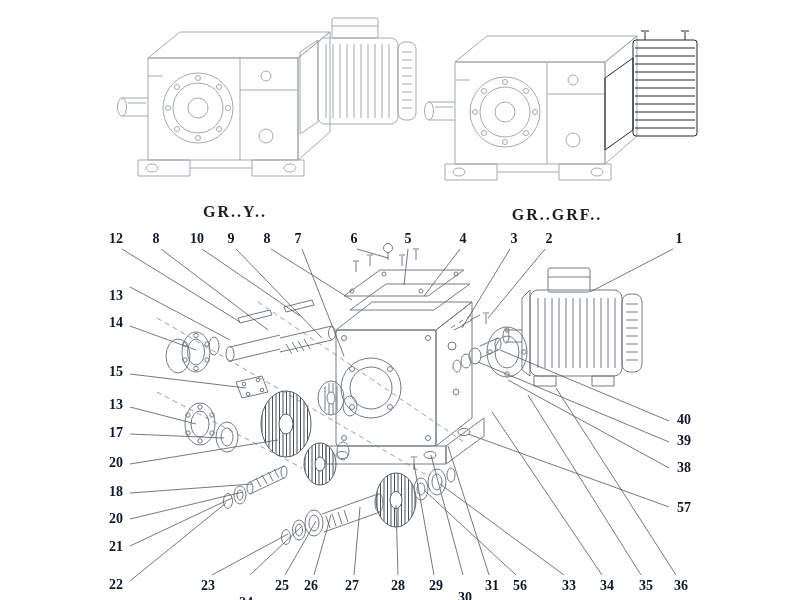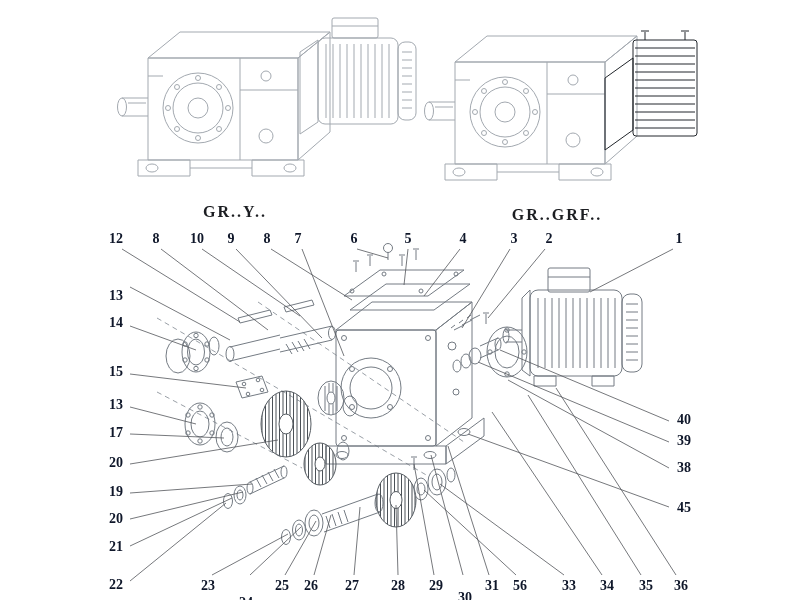--- a/index.html
+++ b/index.html
@@ -354,37 +354,37 @@
       <span class="callout" style="left: 463px; top: 239px;">4</span>
       <span class="callout" style="left: 514px; top: 239px;">3</span>
       <span class="callout" style="left: 549px; top: 239px;">2</span>
       <span class="callout" style="left: 679px; top: 239px;">1</span>
       <span class="callout" style="left: 116px; top: 284px; margin-top: 12px;">13</span>
       <span class="callout" style="left: 116px; top: 323px;">14</span>
       <span class="callout" style="left: 116px; top: 372px;">15</span>
       <span class="callout" style="left: 116px; top: 405px;">13</span>
       <span class="callout" style="left: 116px; top: 433px;">17</span>
       <span class="callout" style="left: 116px; top: 463px;">20</span>
-      <span class="callout" style="left: 116px; top: 492px;">19</span>
+      <span class="callout" style="left: 116px; top: 492px;">18</span>
       <span class="callout" style="left: 116px; top: 519px;">20</span>
       <span class="callout" style="left: 116px; top: 547px;">21</span>
       <span class="callout" style="left: 116px; top: 585px;">22</span>
       <span class="callout" style="left: 208px; top: 586px;">23</span>
       <span class="callout" style="left: 246px; top: 603px;">24</span>
       <span class="callout" style="left: 282px; top: 586px;">25</span>
       <span class="callout" style="left: 311px; top: 586px;">26</span>
       <span class="callout" style="left: 352px; top: 586px;">27</span>
       <span class="callout" style="left: 398px; top: 586px;">28</span>
       <span class="callout" style="left: 436px; top: 586px;">29</span>
       <span class="callout" style="left: 465px; top: 586px; margin-top: 12px;">30</span>
       <span class="callout" style="left: 492px; top: 586px;">31</span>
       <span class="callout" style="left: 520px; top: 586px;">56</span>
       <span class="callout" style="left: 569px; top: 586px;">33</span>
       <span class="callout" style="left: 607px; top: 586px;">34</span>
       <span class="callout" style="left: 646px; top: 586px;">35</span>
       <span class="callout" style="left: 681px; top: 586px;">36</span>
       <span class="callout" style="left: 684px; top: 420px;">40</span>
       <span class="callout" style="left: 684px; top: 441px;">39</span>
       <span class="callout" style="left: 684px; top: 468px;">38</span>
-      <span class="callout" style="left: 684px; top: 508px;">45</span>
+      <span class="callout" style="left: 684px; top: 508px;">57</span>
     </div>
 
 </div>
 
 </body></html>

